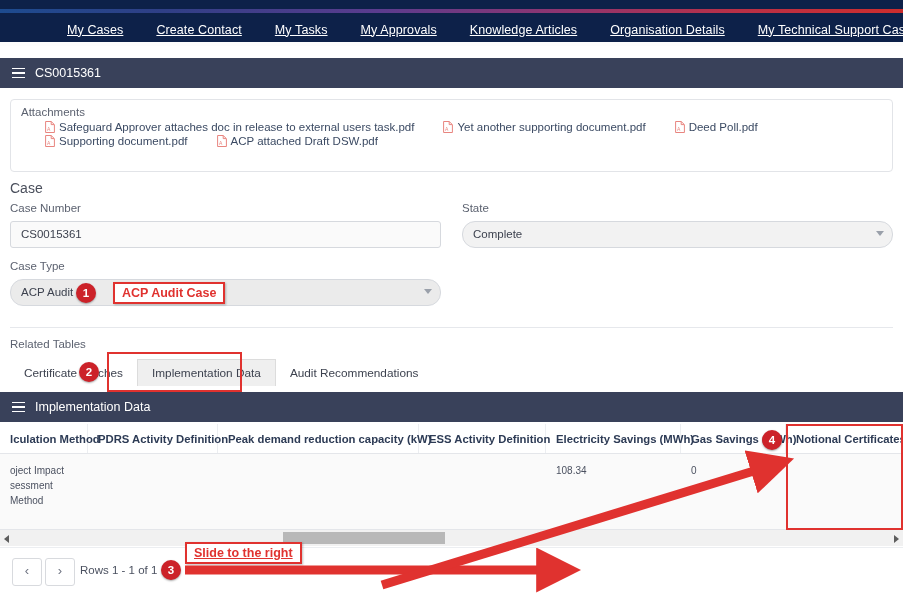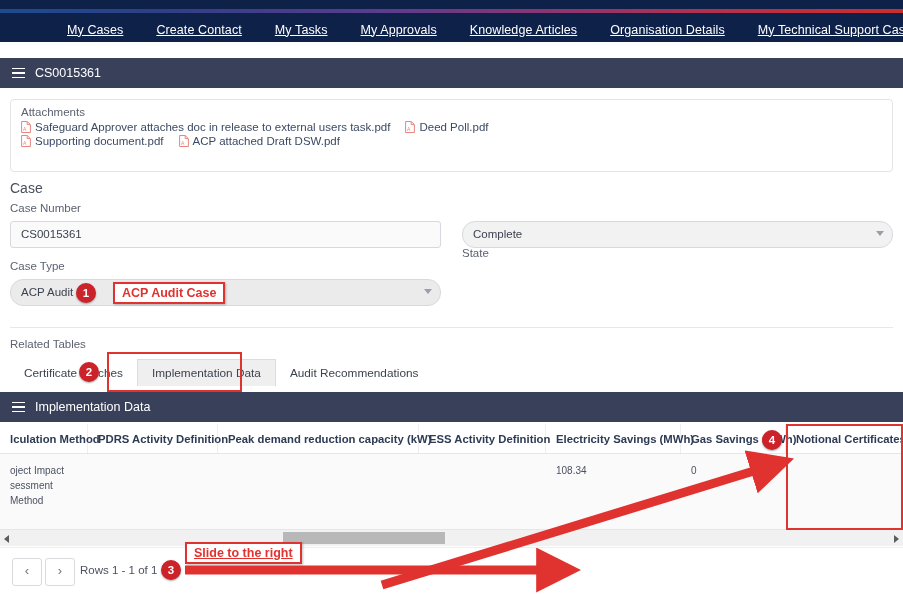--- a/index.html
+++ b/index.html
@@ -46,21 +46,21 @@
   .hamb i:nth-child(3){top:9.2px;}
   .recbar .rectitle{color:#ffffff;font-size:12.5px;}
 
   
   .attachbox{
     position:absolute;left:10px;top:99px;width:883px;height:73px;
     border:1px solid #e2e4e8;border-radius:4px;background:#ffffff;
     box-sizing:border-box;padding:6px 10px 0 10px;
   }
   .attachbox .atitle{font-size:11.5px;color:#5c6270;margin-bottom:3px;}
-  .arow{display:flex;align-items:center;flex-wrap:nowrap;gap:2px;margin-bottom:2px;}
+  .arow{display:flex;align-items:center;flex-wrap:nowrap;gap:16px;margin-bottom:2px;margin-left:24px;}
   .alink{display:inline-flex;align-items:center;gap:4px;margin-right:13px;cursor:pointer;white-space:nowrap;}
   .alink .lbl{font-size:11.5px;color:#3b4a63;}
   .pdficon{
     width:10px;height:12px;position:relative;display:inline-block;flex:none;
   }
   .pdficon svg{display:block;}
 
   
   .sect-title{position:absolute;font-size:14px;color:#4a4f5c;}
   .fld-label{position:absolute;font-size:11.5px;color:#5c6270;}
@@ -187,20 +187,30 @@
       <span class="lbl">Safeguard Approver attaches doc in release to external users task.pdf</span>
     </span>
     <span class="alink">
       <span class="pdficon">
           <svg width="10" height="12" viewBox="0 0 10 12">
             <path d="M0.6 0.5h5.6L9.4 3.6v7.9H0.6z" fill="#fff" stroke="#e8857f" stroke-width="1"></path>
             <path d="M6.2 0.7v2.9h2.9" fill="none" stroke="#e8857f" stroke-width="1"></path>
             <text x="2" y="9.6" font-size="5" fill="#e8857f" font-family="sans-serif">A</text>
           </svg>
         </span>
+      <span class="lbl">Yet another supporting document.pdf</span>
+    </span>
+    <span class="alink">
+      <span class="pdficon">
+          <svg width="10" height="12" viewBox="0 0 10 12">
+            <path d="M0.6 0.5h5.6L9.4 3.6v7.9H0.6z" fill="#fff" stroke="#e8857f" stroke-width="1"></path>
+            <path d="M6.2 0.7v2.9h2.9" fill="none" stroke="#e8857f" stroke-width="1"></path>
+            <text x="2" y="9.6" font-size="5" fill="#e8857f" font-family="sans-serif">A</text>
+          </svg>
+        </span>
       <span class="lbl">Deed Poll.pdf</span>
     </span>
   </div>
 
   <div class="arow">
     <span class="alink">
       <span class="pdficon">
           <svg width="10" height="12" viewBox="0 0 10 12">
             <path d="M0.6 0.5h5.6L9.4 3.6v7.9H0.6z" fill="#fff" stroke="#e8857f" stroke-width="1"></path>
             <path d="M6.2 0.7v2.9h2.9" fill="none" stroke="#e8857f" stroke-width="1"></path>
@@ -220,21 +230,21 @@
       <span class="lbl">ACP attached Draft DSW.pdf</span>
     </span>
   </div>
 </div>
 
 <div class="sect-title" style="left:10px;top:180px;">Case</div>
 
 <div class="fld-label" style="left:10px;top:202px;">Case Number</div>
 <div class="inp" style="left:10px;top:221px;width:431px;">CS0015361</div>
 
-<div class="fld-label" style="left:462px;top:202px;margin-top:45px;">State</div>
+<div class="fld-label" style="left:462px;top:202px;">State</div>
 <div class="sel" style="left:462px;top:221px;width:431px;background:#f2f2f2;">
   <span>Complete</span>
   <span class="caret"></span>
 </div>
 
 <div class="fld-label" style="left:10px;top:260px;">Case Type</div>
 <div class="sel" style="left:10px;top:279px;width:431px;">
   <span>ACP Audit</span>
   <span class="caret"></span>
 </div>

